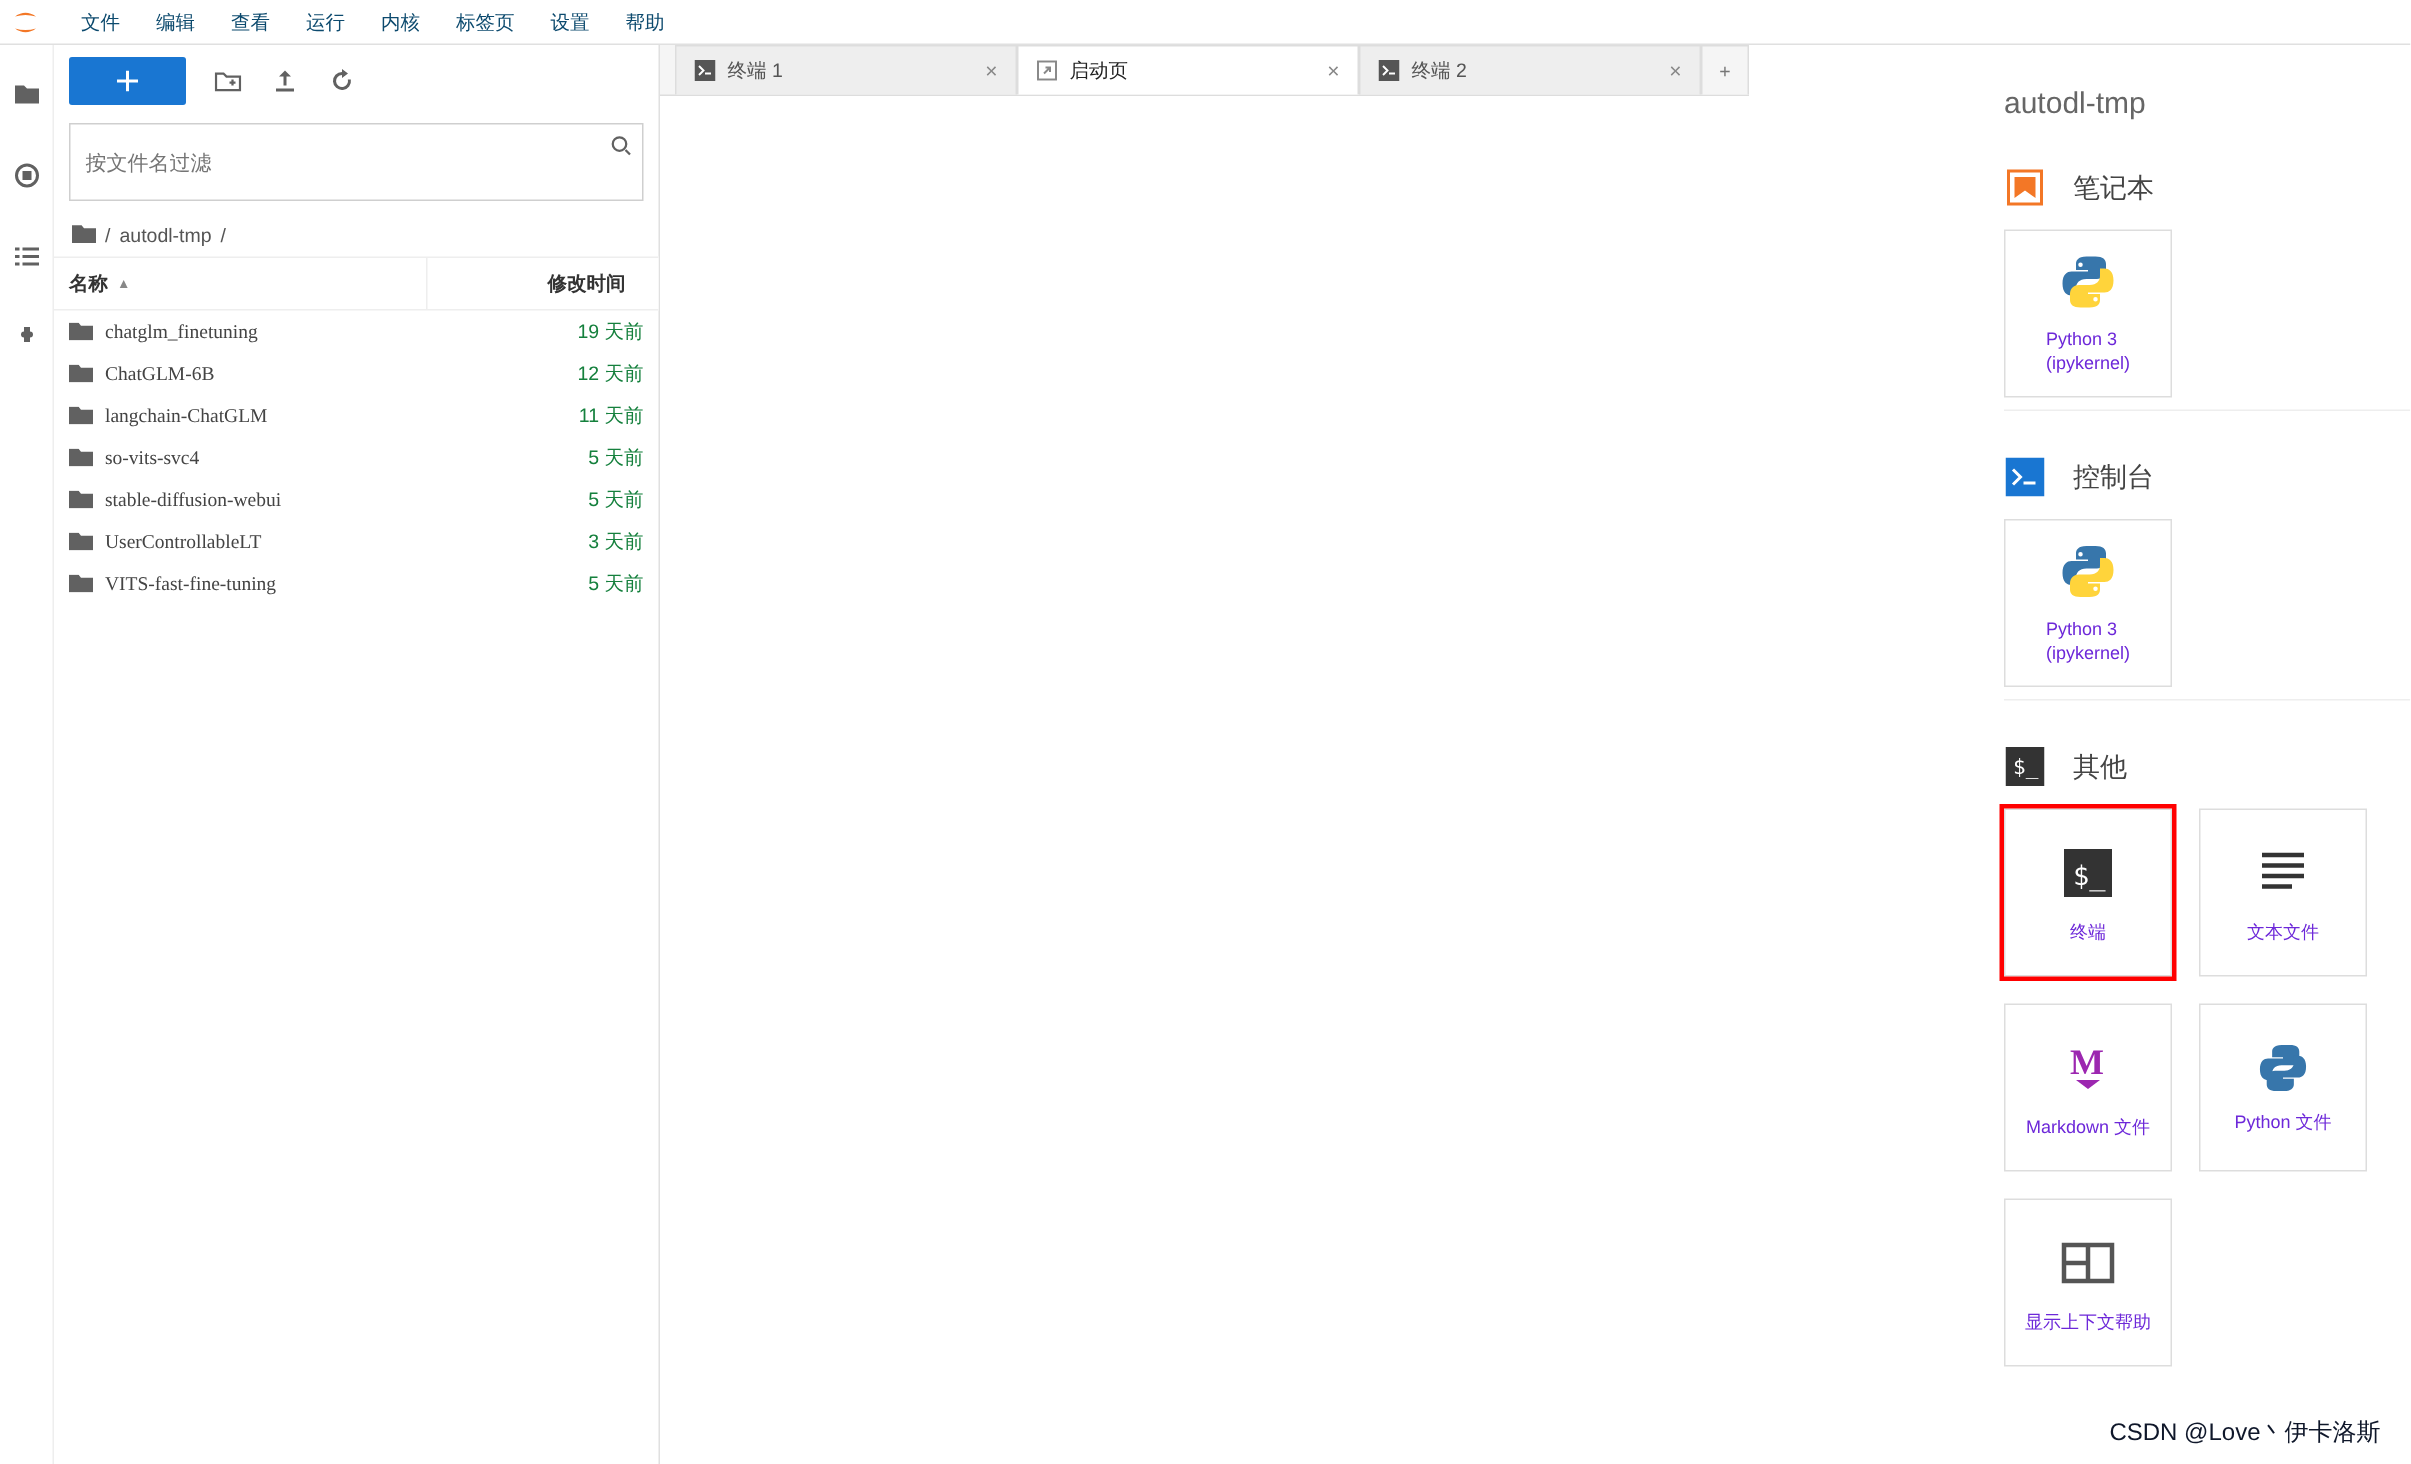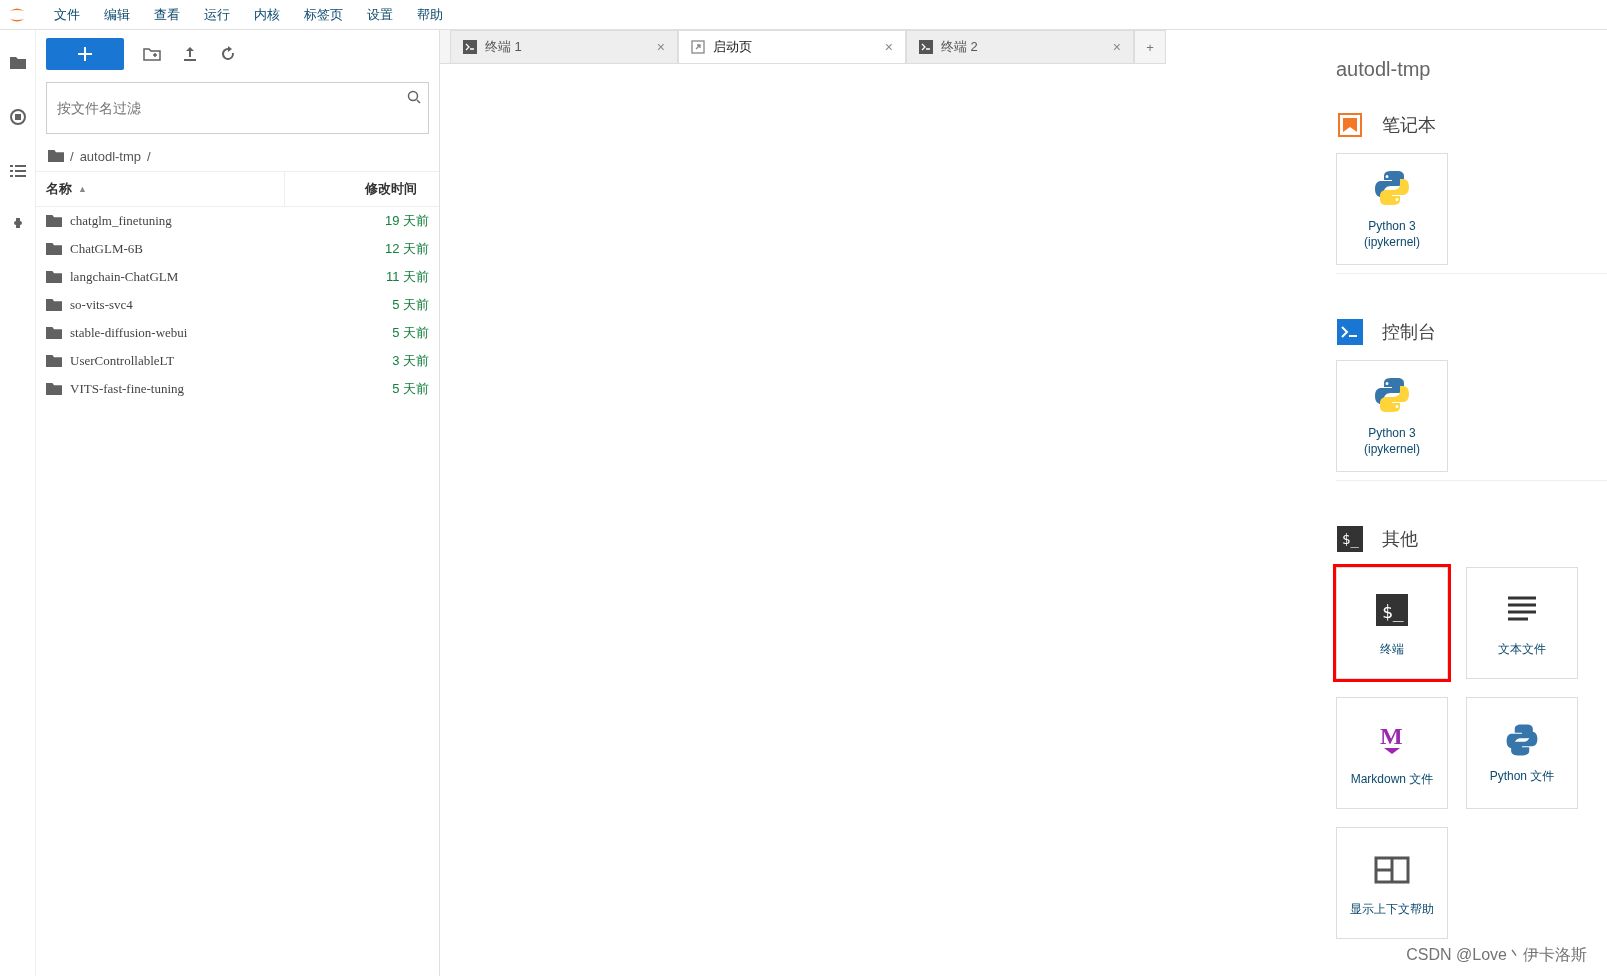--- a/index.html
+++ b/index.html
@@ -29,29 +29,29 @@
 .fb-row .mod{flex:1;text-align:right;color:#15803d;}
 .folder-icon{width:16px;height:14px;background:#616161;display:inline-block;clip-path:polygon(0 15%,40% 15%,50% 30%,100% 30%,100% 100%,0 100%);}
 .main{flex:1;display:flex;}
 .tabbar{height:34px;border-bottom:1px solid #ddd;display:flex;align-items:stretch;background:#f5f5f5; padding-left:10px;}
 .tab{display:flex;align-items:center;gap:8px;padding:0 12px;border:1px solid #ddd;border-bottom:none;background:#eee;min-width:228px;position:relative;cursor:pointer;font-size:13px;color:#555;}
 .tab.active{background:#fff;color:#222;}
 .tab .close{margin-left:auto;color:#888;font-size:14px;}
 .tab-add{width:32px;display:flex;align-items:center;justify-content:center;color:#777;border:1px solid #ddd;border-bottom:none;background:#f5f5f5;cursor:pointer;}
 .launcher{flex:1;overflow:auto;padding:28px 0 0 170px;}
 .launcher-title{font-size:20px;color:#666;margin-bottom:30px;}
-.section{margin-bottom:44px;border-bottom:1px solid #eee;padding-bottom:8px;}
+.section{margin-bottom:30px;border-bottom:1px solid #eee;padding-bottom:8px;}
 .sec-head{display:flex;align-items:center;gap:18px;margin-bottom:14px;}
 .sec-title{font-size:18px;color:#444;}
 .sec-icon{width:28px;height:28px;display:flex;align-items:center;justify-content:center;}
 .cards{display:flex;gap:18px;flex-wrap:wrap;}
 .card{width:112px;height:112px;border:1px solid #ddd;display:flex;flex-direction:column;align-items:center;justify-content:center;gap:10px;cursor:pointer;background:#fff;}
 .card.hl{outline:3px solid #f00;}
-.card .cap{font-size:12px;color:#0c4a6e;text-align:center;line-height:1.3;}
-.watermark{position:fixed;right:20px;bottom:10px;color:#737373;font-size:16px;text-align:right;}
+.card .cap{font-size:12px;color:#6d28d9;text-align:left;line-height:1.3;}
+.watermark{position:fixed;right:20px;bottom:10px;color:#0f172a;font-size:16px;text-align:right;}
 svg{display:block;}
 </style>
 </head>
 <body>
 
 <div class="menubar">
   <div class="jp-logo">
     <svg width="20" height="20" viewBox="0 0 20 20">
         <path d="M3 6 Q10 1 17 6 Q10 4 3 6" fill="#f37726"></path>
         <path d="M3 14 Q10 19 17 14 Q10 16 3 14" fill="#f37726"></path>

